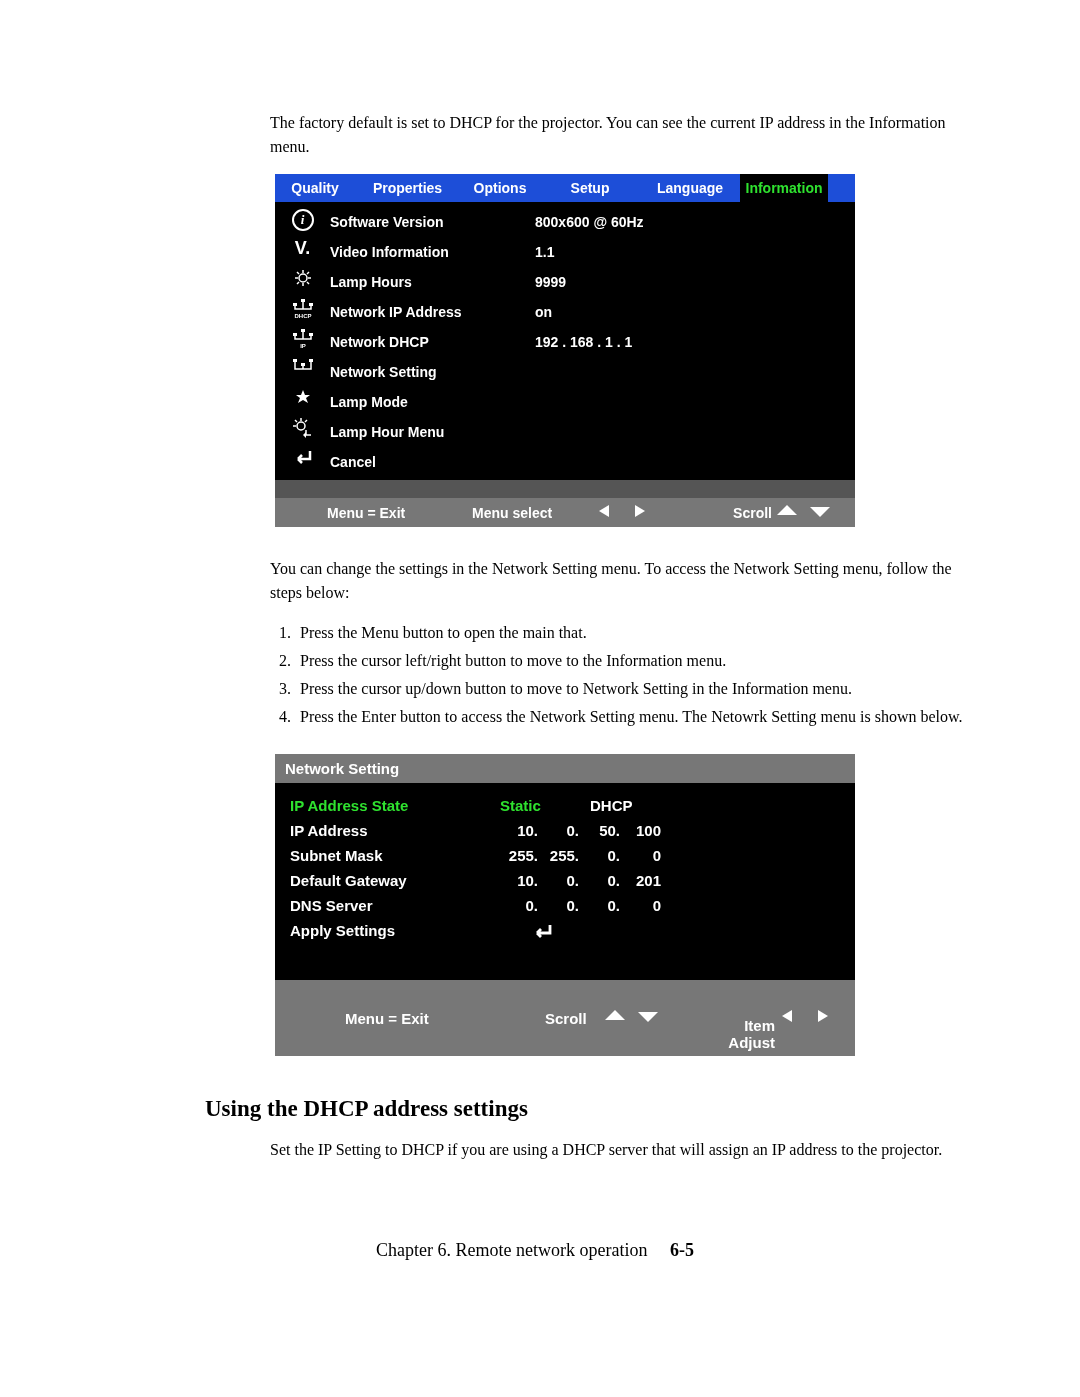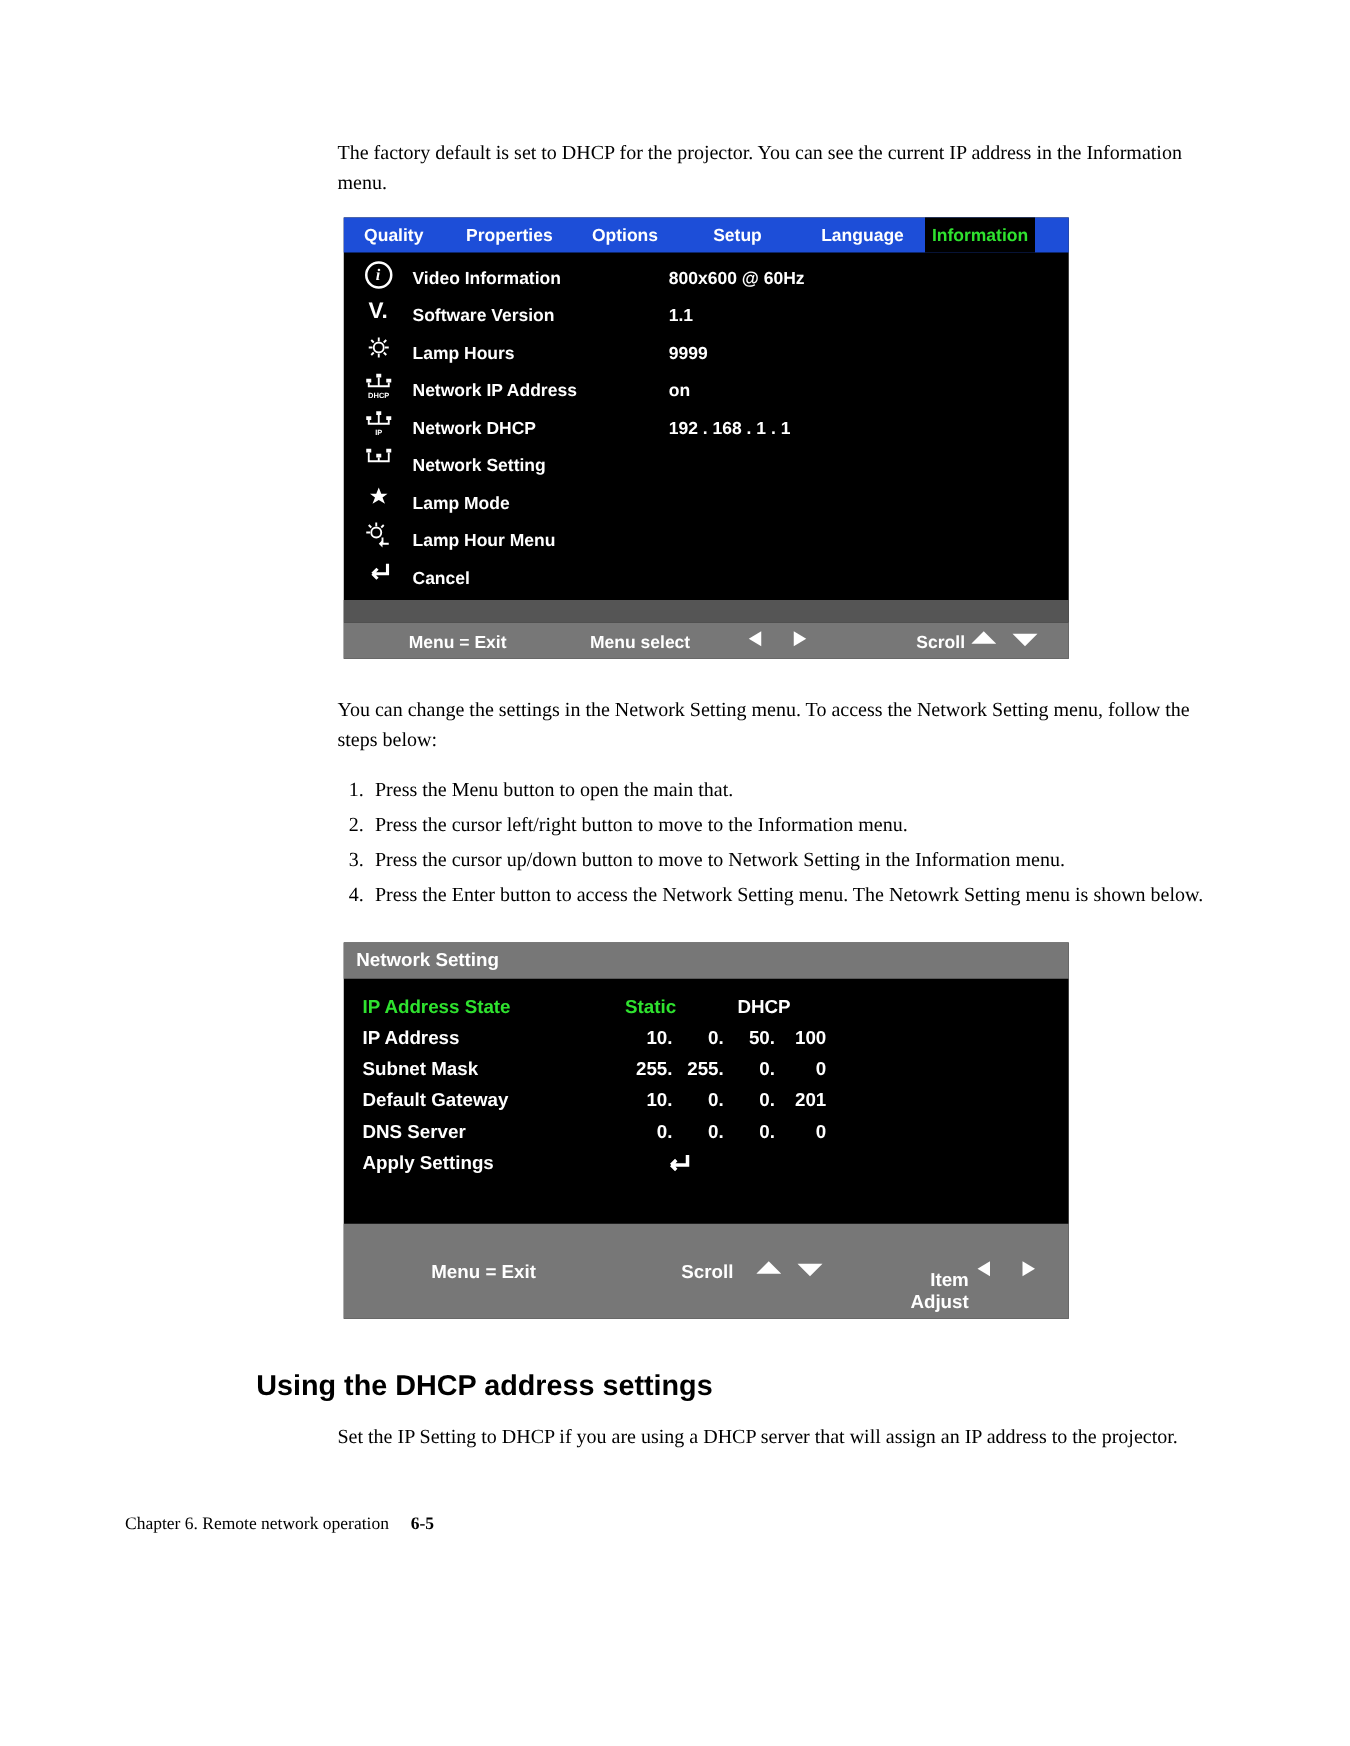--- a/index.html
+++ b/index.html
@@ -180,36 +180,36 @@
     display: flex;
     align-items: center;
   }
   .f2-sp1 { width: 70px; }
   .f2-menu { width: 200px; }
   .f2-scroll { width: 60px; }
   .f2-ud { width: 90px; font-size: 16px; letter-spacing: 4px;}
   .f2-adj { flex:1; text-align: right; padding-right: 5px; margin-top: 32px;}
   .f2-lr { width: 65px; font-size: 16px; letter-spacing: 4px; padding-right: 10px;}
   h2.section {
-    font-family: Liberation Sans, sans-serif;
+    font-family: Liberation Serif, serif;
     font-weight: bold;
     font-size: 23px;
     margin-top: 40px;
     margin-bottom: 8px;
     margin-left: 105px;
   }
   .section-text {
     margin-left: 170px;
     line-height: 1.5;
   }
   .page-footer {
-    margin-top: 50px;
-    text-align: left;
+    margin-top: 78px;
+    text-align: center;
     padding-right: 10px;
-    font-size: 14px;
+    font-size: 18px;
   }
   .page-num {
     font-weight: bold;
   }
   svg.enter {
     vertical-align: middle;
   }
 </style>
 </head>
 <body>
@@ -298,22 +298,22 @@
               </g>
             </svg>
         </div>
         <div class="icon">
           <svg class="enter" width="22" height="18" viewBox="0 0 22 18">
               <path d="M18 2 L18 10 L6 10 M6 10 L10 6 M6 10 L10 14" stroke="#fff" stroke-width="2.5" fill="none"></path>
             </svg>
         </div>
       </div>
       <div class="label-col">
+        <div class="row">Software Version</div>
         <div class="row">Video Information</div>
-        <div class="row">Software Version</div>
         <div class="row">Lamp Hours</div>
         <div class="row">Network IP Address</div>
         <div class="row">Network DHCP</div>
         <div class="row">Network Setting</div>
         <div class="row">Lamp Mode</div>
         <div class="row">Lamp Hour Menu</div>
         <div class="row">Cancel</div>
       </div>
       <div class="val-col">
         <div class="row">800x600 @ 60Hz</div>

